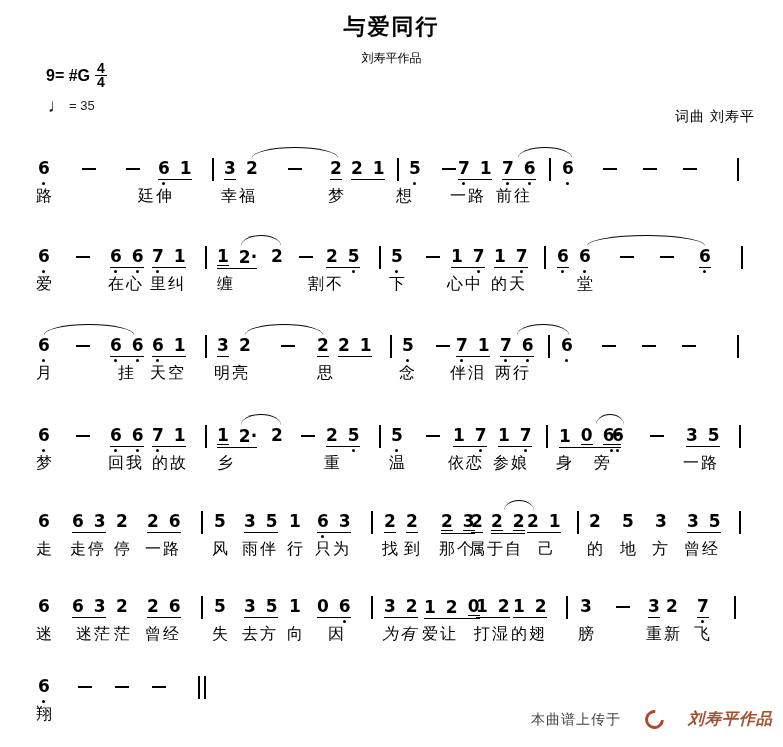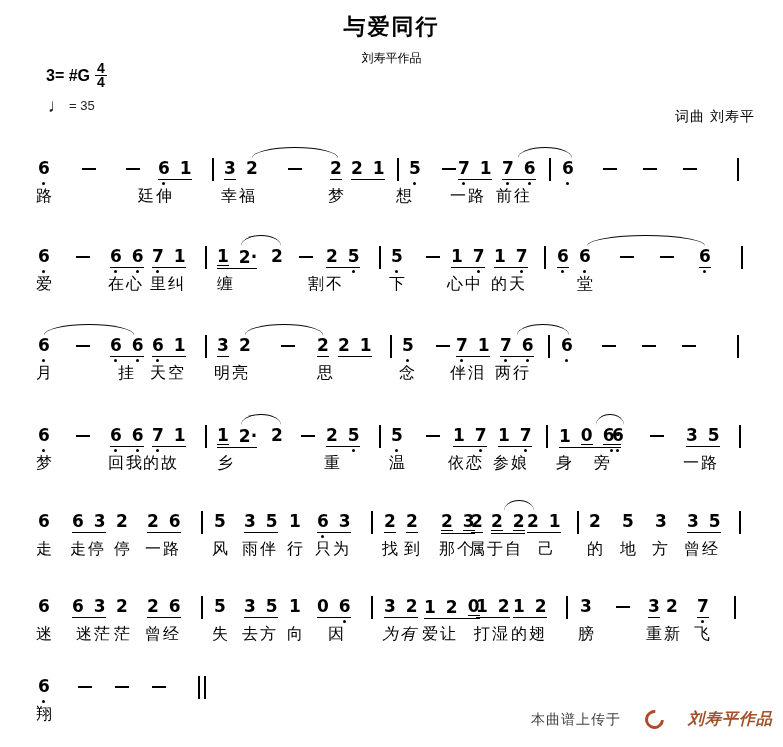--- a/index.html
+++ b/index.html
@@ -42,21 +42,21 @@
           transform:rotate(-40deg);}
   .sitename{color:#a0522d;font-weight:bold;font-style:italic;font-size:16px;letter-spacing:1px;}
 </style>
 </head>
 <body>
 
 <div id="sheet">
   <div class="title">与爱同行</div>
   <div class="subtitle">刘寿平作品</div>
   <div class="keysig">
-    <span>3= #G</span>
+    <span>9= #G</span>
     <span class="meter">
       <span class="num">4</span>
       <span>4</span>
     </span>
   </div>
   <div class="tempo">
     <span class="qnote">♩</span>
     <span>= 35</span>
   </div>
   <div class="credit">词曲  刘寿平</div>
@@ -294,21 +294,21 @@
         <div class="dash" style="left: 650px;"></div>
         <div class="ng u1" style="left: 686px;">
           <span class="nt">3</span>
           <span class="nt">5</span>
         </div>
         <div class="bar" style="left: 739px;"></div>
         <div class="slur" style="left: 241px; width: 40px;"></div>
         <div class="slur" style="left: 596px; width: 28px;"></div>
         <div class="lyr" style="left: 36px;">梦</div>
         <div class="lyr" style="left: 108px;">回我</div>
-        <div class="lyr" style="left: 143px;">的故</div>
+        <div class="lyr" style="left: 152px;">的故</div>
         <div class="lyr" style="left: 217px;">乡</div>
         <div class="lyr" style="left: 324px;">重</div>
         <div class="lyr" style="left: 389px;">温</div>
         <div class="lyr" style="left: 448px;">依恋</div>
         <div class="lyr" style="left: 493px;">参娘</div>
         <div class="lyr" style="left: 556px;">身</div>
         <div class="lyr" style="left: 594px;">旁</div>
         <div class="lyr" style="left: 683px;">一路</div>
       </div>
       <div class="line" style="top: 513px;">

